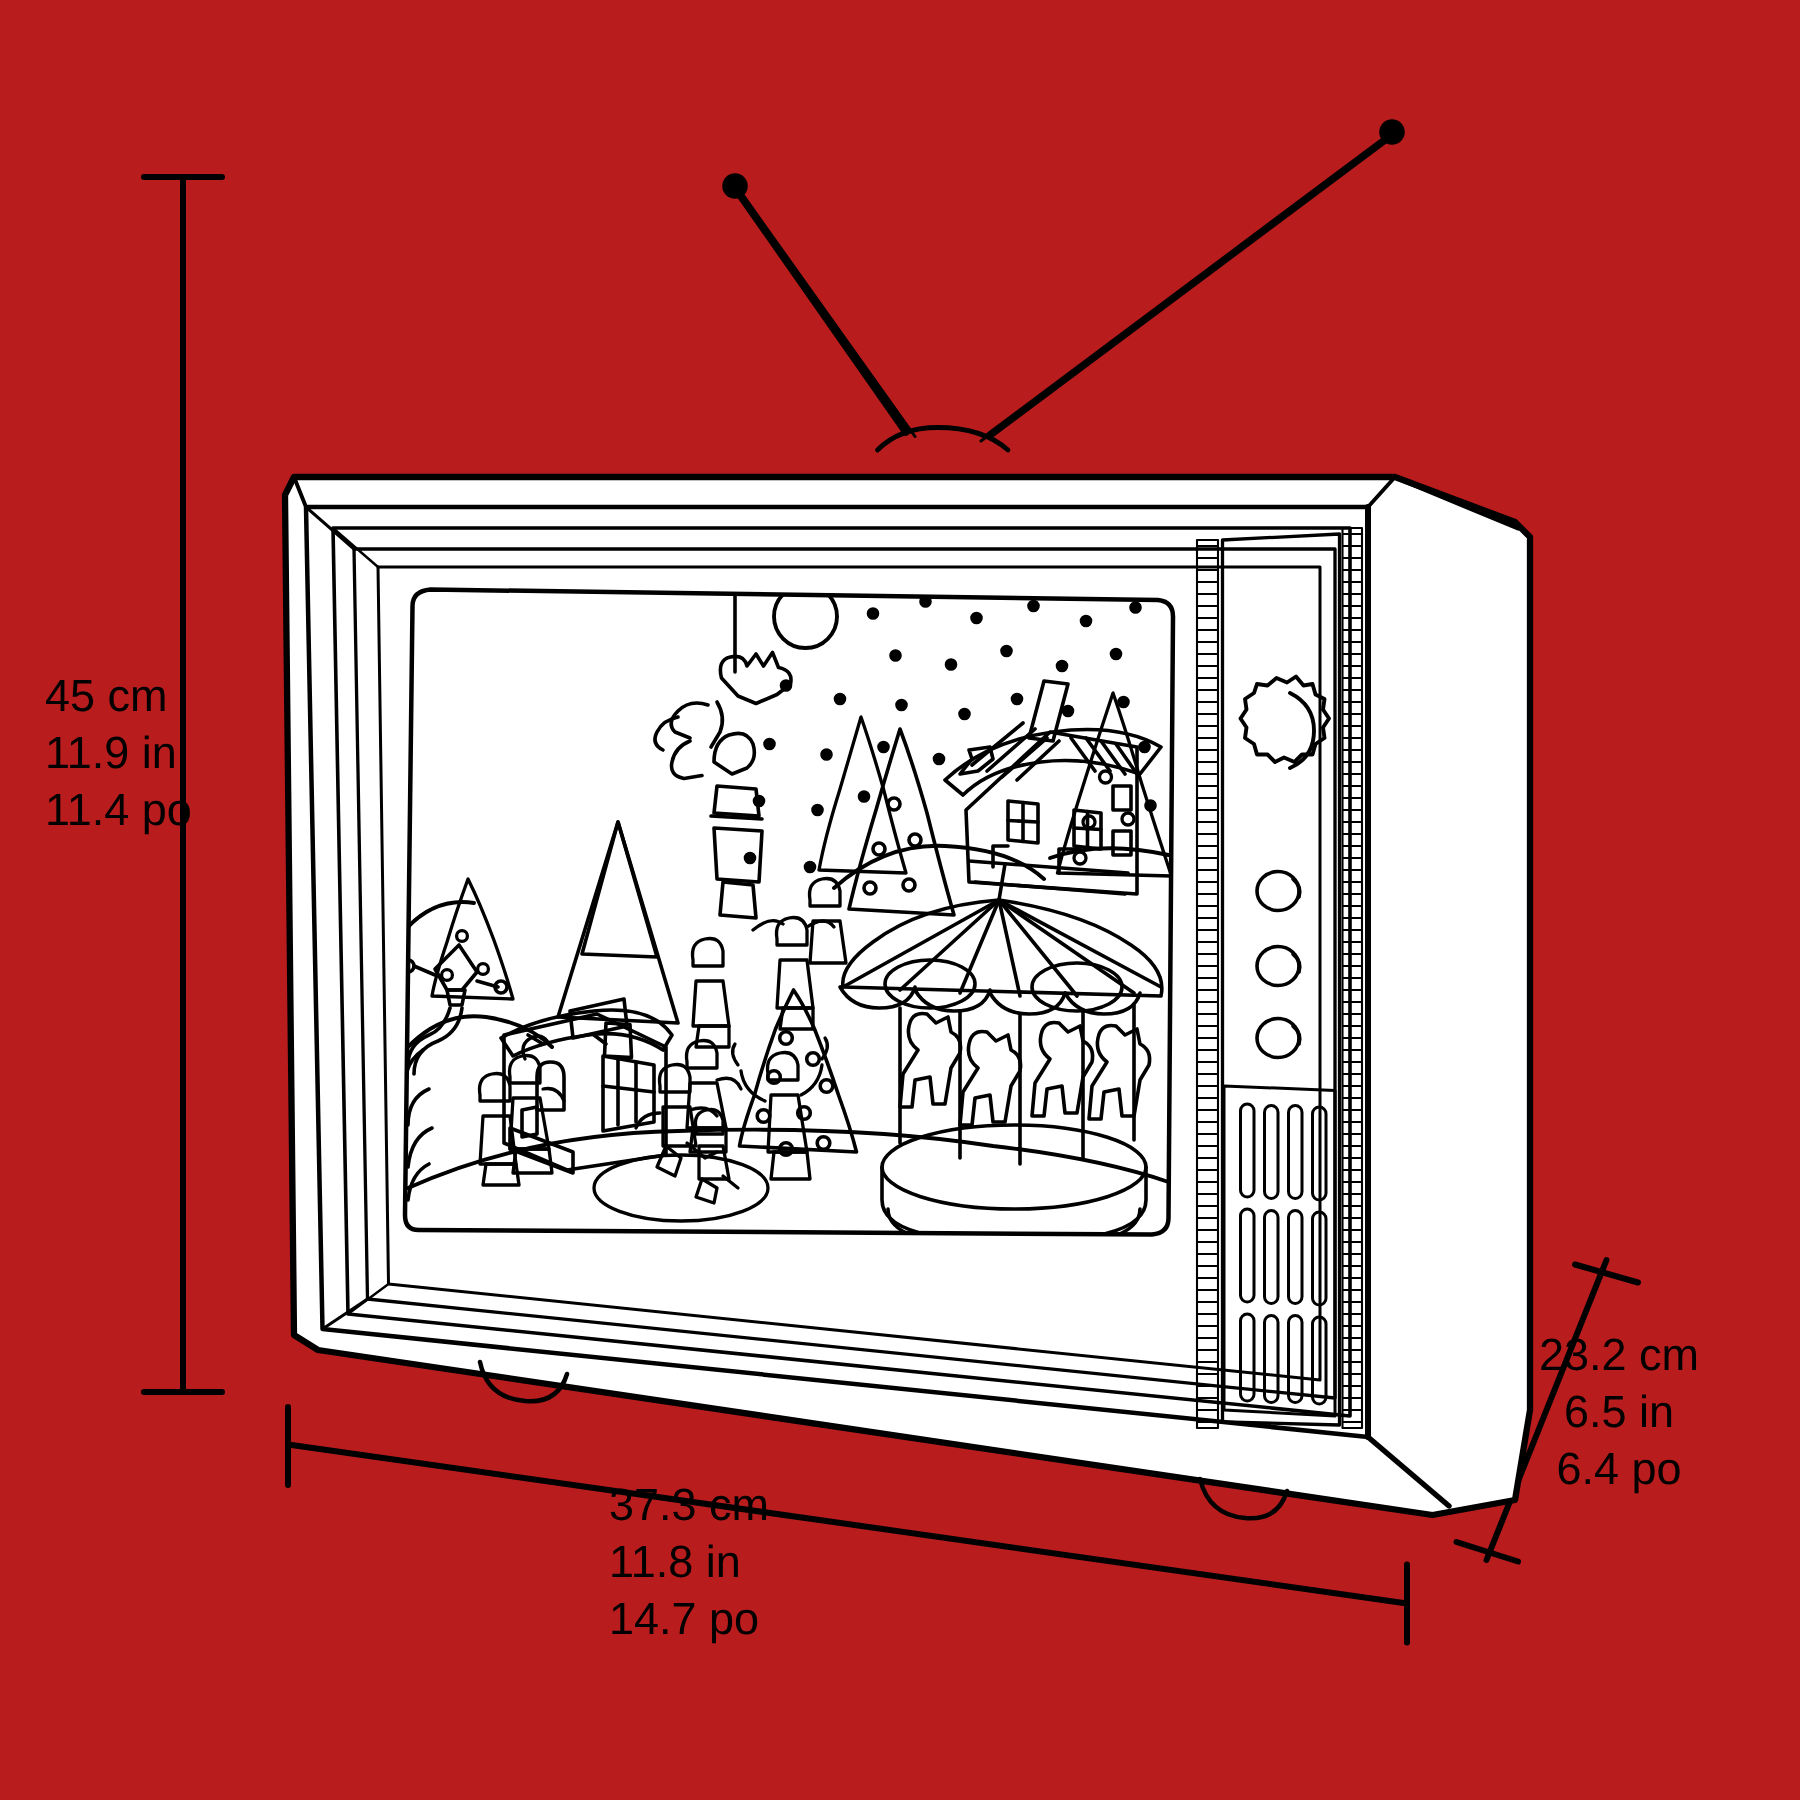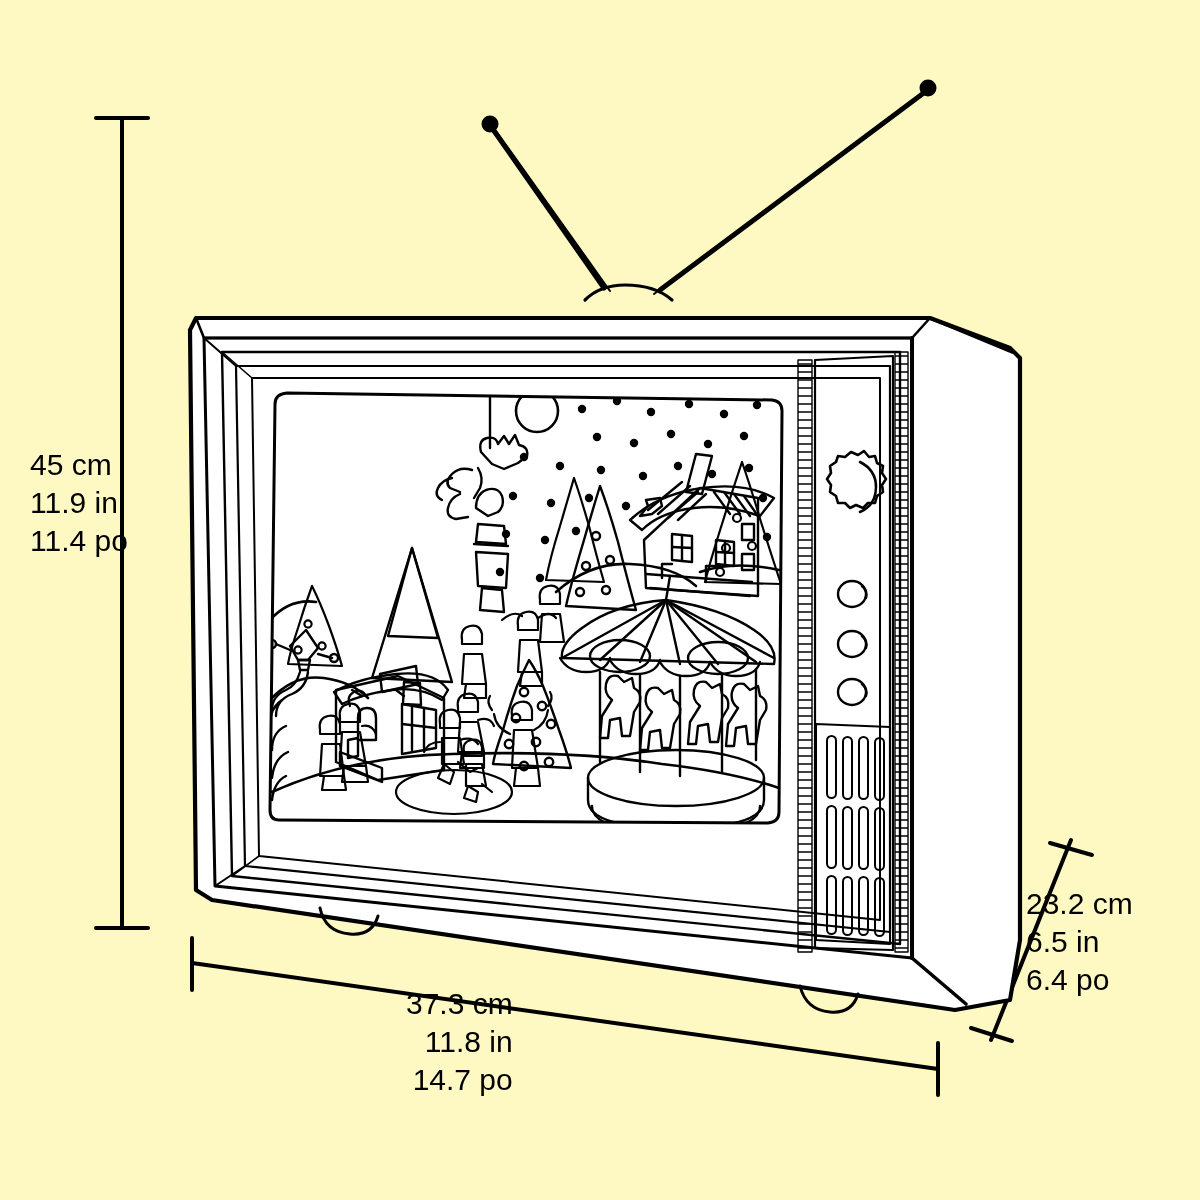--- a/index.html
+++ b/index.html
@@ -1,24 +1,24 @@
 <!DOCTYPE html>
 <html><head>
 <meta charset="utf-8">
 <style>
   html,body{margin:0;padding:0;background:#ffffff;}
   body{width:1200px;height:1200px;overflow:hidden;
        font-family:"Liberation Sans",sans-serif;color:#000;}
-  #stage{position:relative;width:1200px;height:1200px;background:#fef9c3;}
+  #stage{position:relative;width:1200px;height:1200px;background:#b91c1c;}
   svg{position:absolute;top:0;left:0;}
   .dimtxt{position:absolute;font-family:"Liberation Sans",sans-serif;
           font-size:30px;line-height:38px;color:#000;white-space:nowrap;}
   .dim-h{left:30px;top:446px;text-align:left;}
-  .dim-w{left:406px;top:985px;text-align:right;}
-  .dim-d{left:1026px;top:885px;text-align:left;}
+  .dim-w{left:406px;top:985px;text-align:left;}
+  .dim-d{left:1026px;top:885px;text-align:center;}
   .dl{display:block;}
 </style>
 </head>
 <body>
 
 <div id="stage">
 
 <svg width="1200" height="1200" viewBox="0 0 1200 1200">
   <defs>
     <clipPath id="screenClip">

